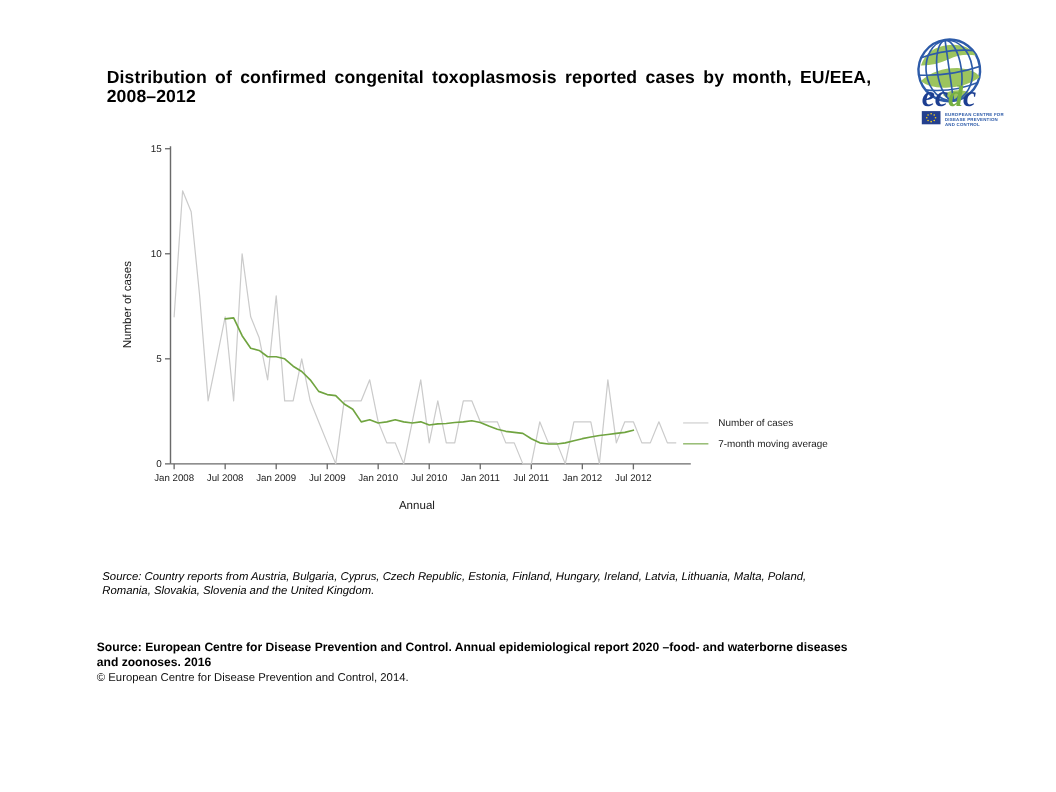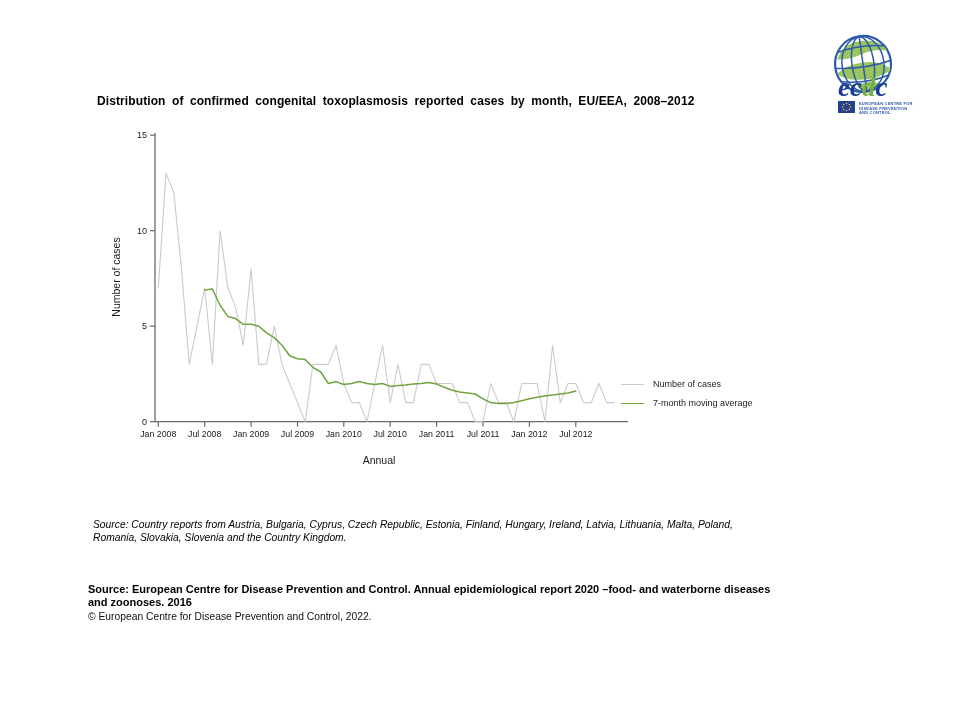--- a/index.html
+++ b/index.html
@@ -2,21 +2,21 @@
 <html><head>
 <meta charset="utf-8">
 <style>
   html,body{margin:0;padding:0;}
   body{
     width:960px;height:720px;position:relative;background:#ffffff;
     font-family:"Liberation Sans", sans-serif; overflow:hidden;
   }
   .page-title{
     position:absolute;left:97px;top:62px;width:700px;
-    font-size:12px;font-weight:bold;color:#000;word-spacing:3px;letter-spacing:0.1px;margin-top:32px;
+    font-size:16px;font-weight:bold;color:#000;word-spacing:3px;letter-spacing:0.1px;
   }
   #chart-svg{position:absolute;left:0;top:0;}
   .y-axis-label{
     position:absolute;left:116px;top:277px;transform:translate(-50%,-50%) rotate(-90deg);
     font-size:10.5px;color:#1a1a1a;white-space:nowrap;
   }
   .x-axis-label{
     position:absolute;left:379px;top:460px;transform:translate(-50%,-50%);
     font-size:10.5px;color:#1a1a1a;
   }
@@ -89,28 +89,28 @@
     <span>Number of cases</span>
   </div>
   <div class="legend-row">
     <span class="legend-line" style="border-top-color: rgb(112, 164, 64);"></span>
     <span>7-month moving average</span>
   </div>
 </div>
 
 <div class="source-note">
   <div>Source: Country reports from Austria, Bulgaria, Cyprus, Czech Republic, Estonia, Finland, Hungary, Ireland, Latvia, Lithuania, Malta, Poland,</div>
-  <div>Romania, Slovakia, Slovenia and the Country Kingdom.</div>
+  <div>Romania, Slovakia, Slovenia and the United Kingdom.</div>
 </div>
 
 <div class="source-citation">
   <div>Source: European Centre for Disease Prevention and Control.  Annual epidemiological report 2020 –food- and waterborne diseases</div>
   <div>and zoonoses. 2016</div>
 </div>
-<div class="copyright-line">© European Centre for Disease Prevention and Control, 2022.</div>
+<div class="copyright-line">© European Centre for Disease Prevention and Control, 2014.</div>
 
 <div class="logo-wrap">
   <svg width="110" height="95" viewBox="0 0 110 95">
     <defs>
       <clipPath id="globeClip">
           <circle cx="47" cy="34" r="28"></circle>
         </clipPath>
     </defs>
     <g transform="rotate(-8 47 34)">
       <circle cx="47" cy="34" r="28" fill="#ffffff" stroke="#2d5ba9" stroke-width="2.2"></circle>

